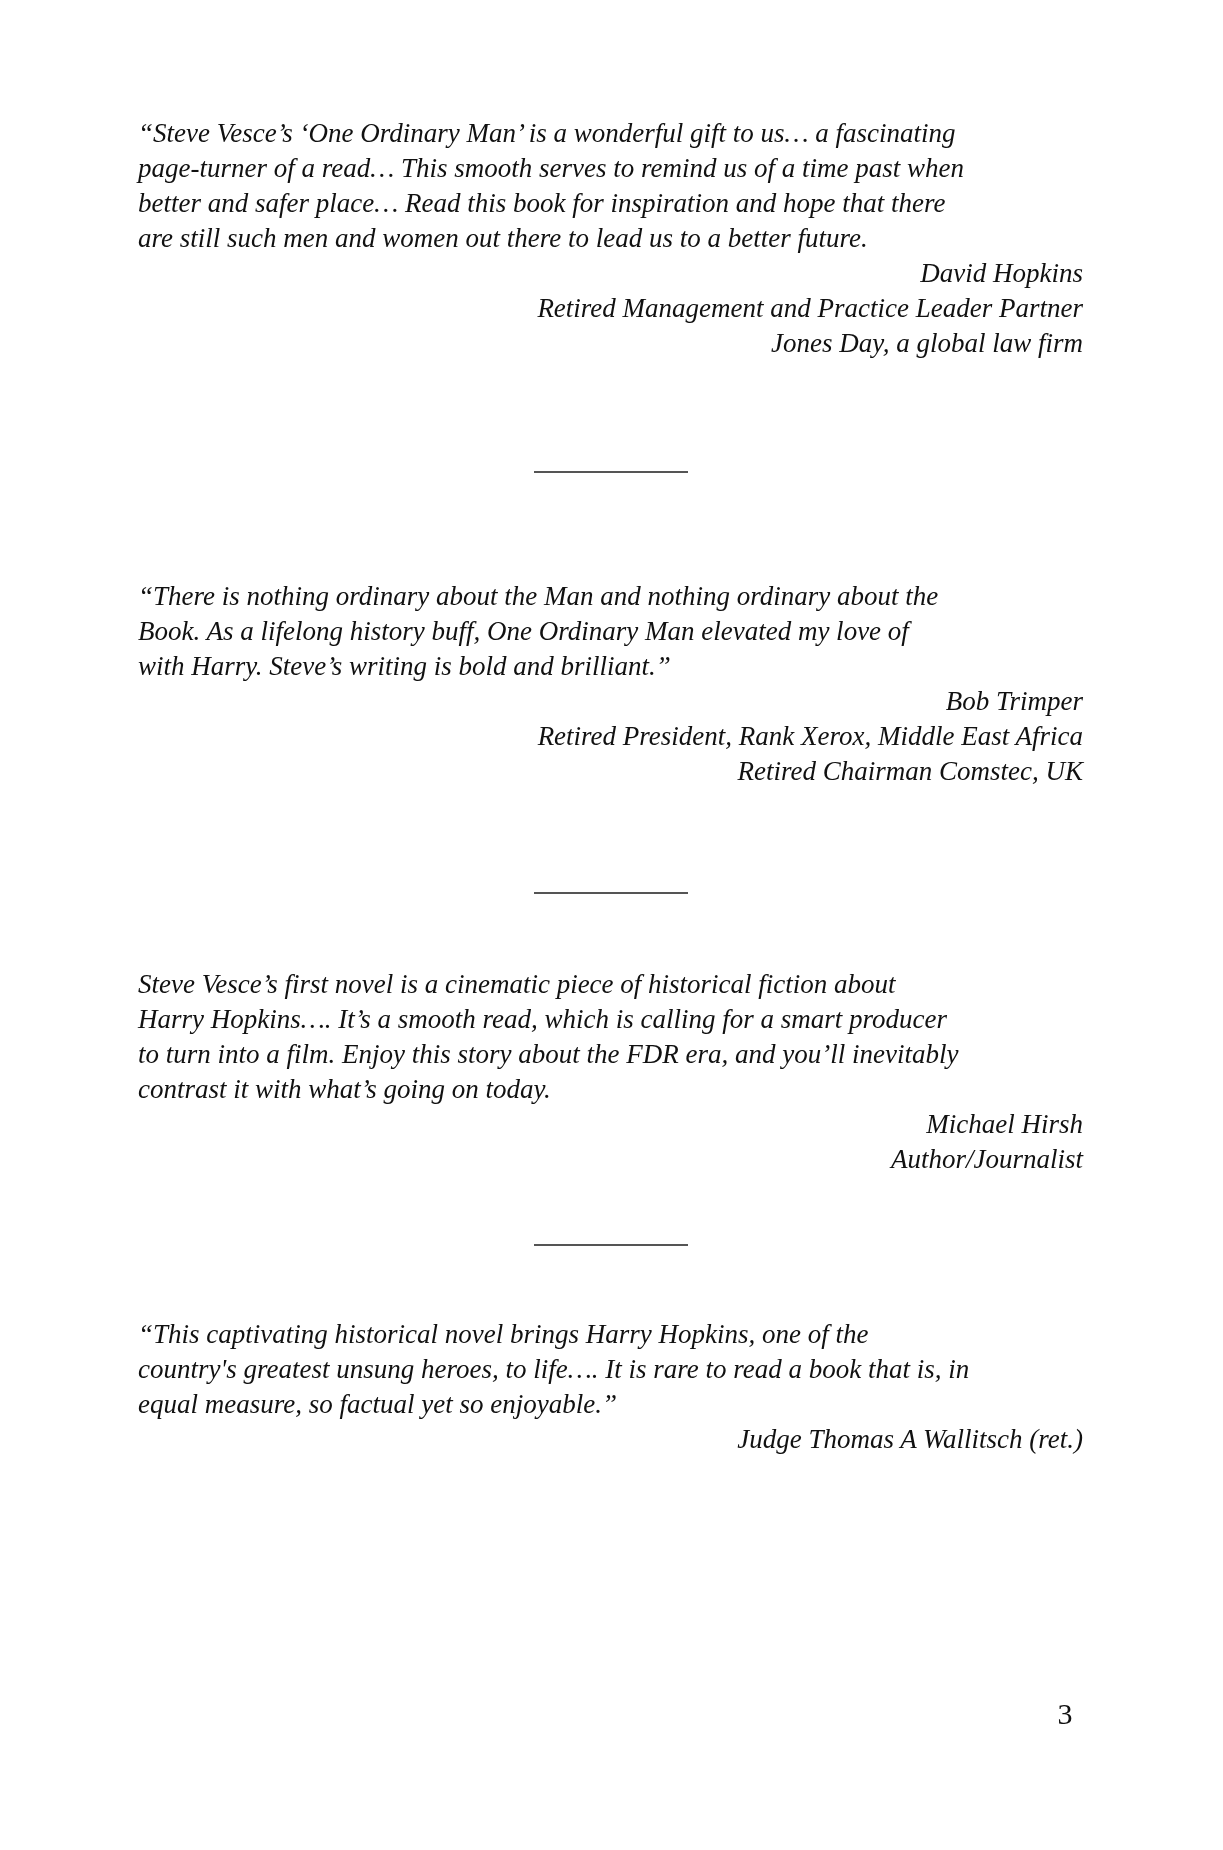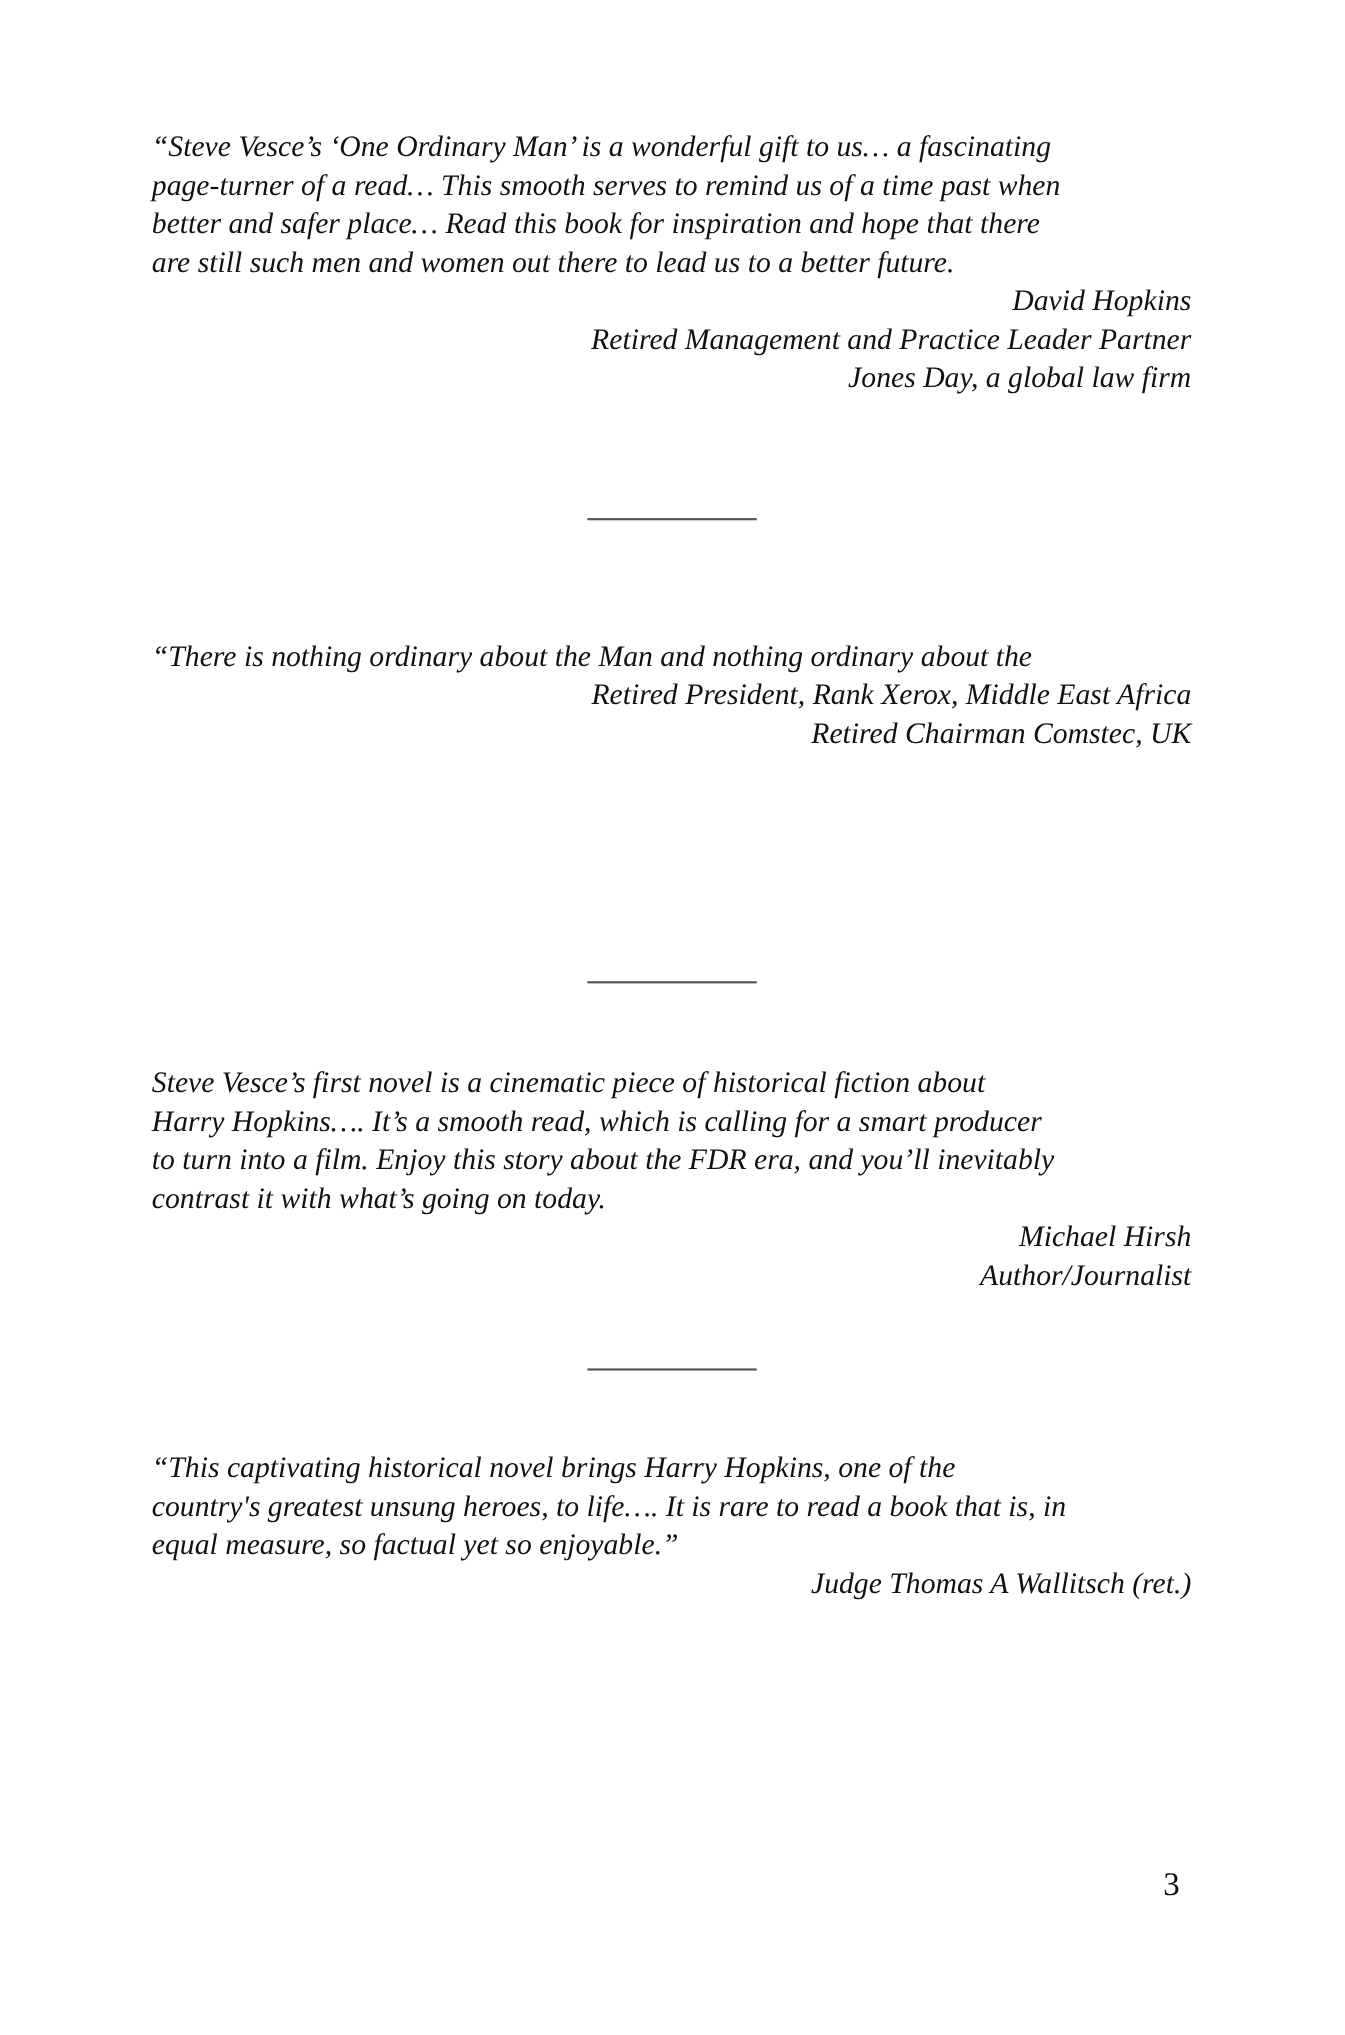--- a/index.html
+++ b/index.html
@@ -32,20 +32,23 @@
     <span class="line">are still such men and women out there to lead us to a better future.</span>
     <span class="line right">David Hopkins</span>
     <span class="line right">Retired Management and Practice Leader Partner</span>
     <span class="line right">Jones Day, a global law firm</span>
   </div>
 
   <div class="divider" style="top:471px;"></div>
 
   <div class="block" style="top:579px;">
     <span class="line">“There is nothing ordinary about the Man and nothing ordinary about the</span>
+    <span class="line">Book. As a lifelong history buff, One Ordinary Man elevated my love of</span>
+    <span class="line">with Harry. Steve’s writing is bold and brilliant.”</span>
+    <span class="line right">Bob Trimper</span>
     <span class="line right">Retired President, Rank Xerox, Middle East Africa</span>
     <span class="line right">Retired Chairman Comstec, UK</span>
   </div>
 
   <div class="divider" style="top:892px;"></div>
 
   <div class="block" style="top:967px;">
     <span class="line">Steve Vesce’s first novel is a cinematic piece of historical fiction about</span>
     <span class="line">Harry Hopkins…. It’s a smooth read, which is calling for a smart producer</span>
     <span class="line">to turn into a film. Enjoy this story about the FDR era, and you’ll inevitably</span>

